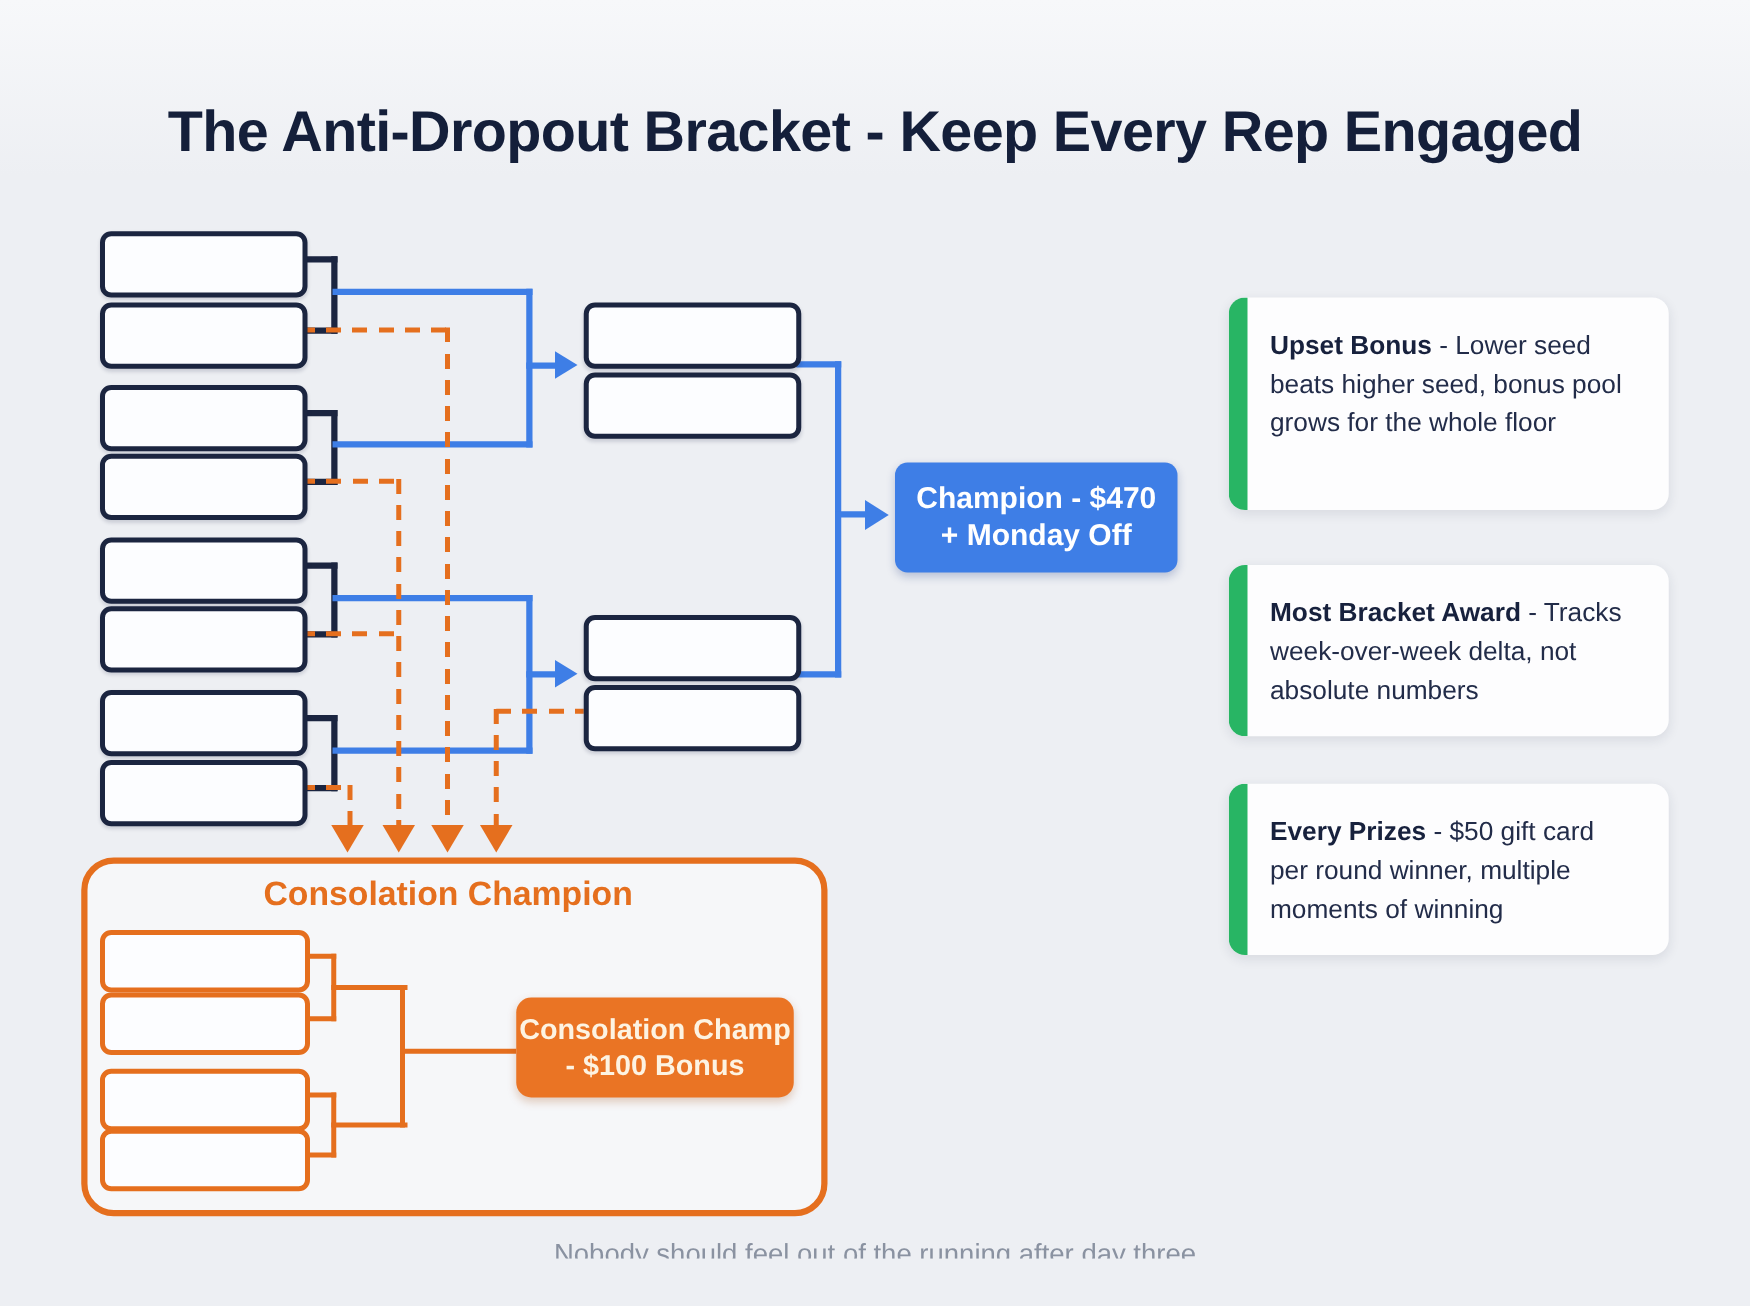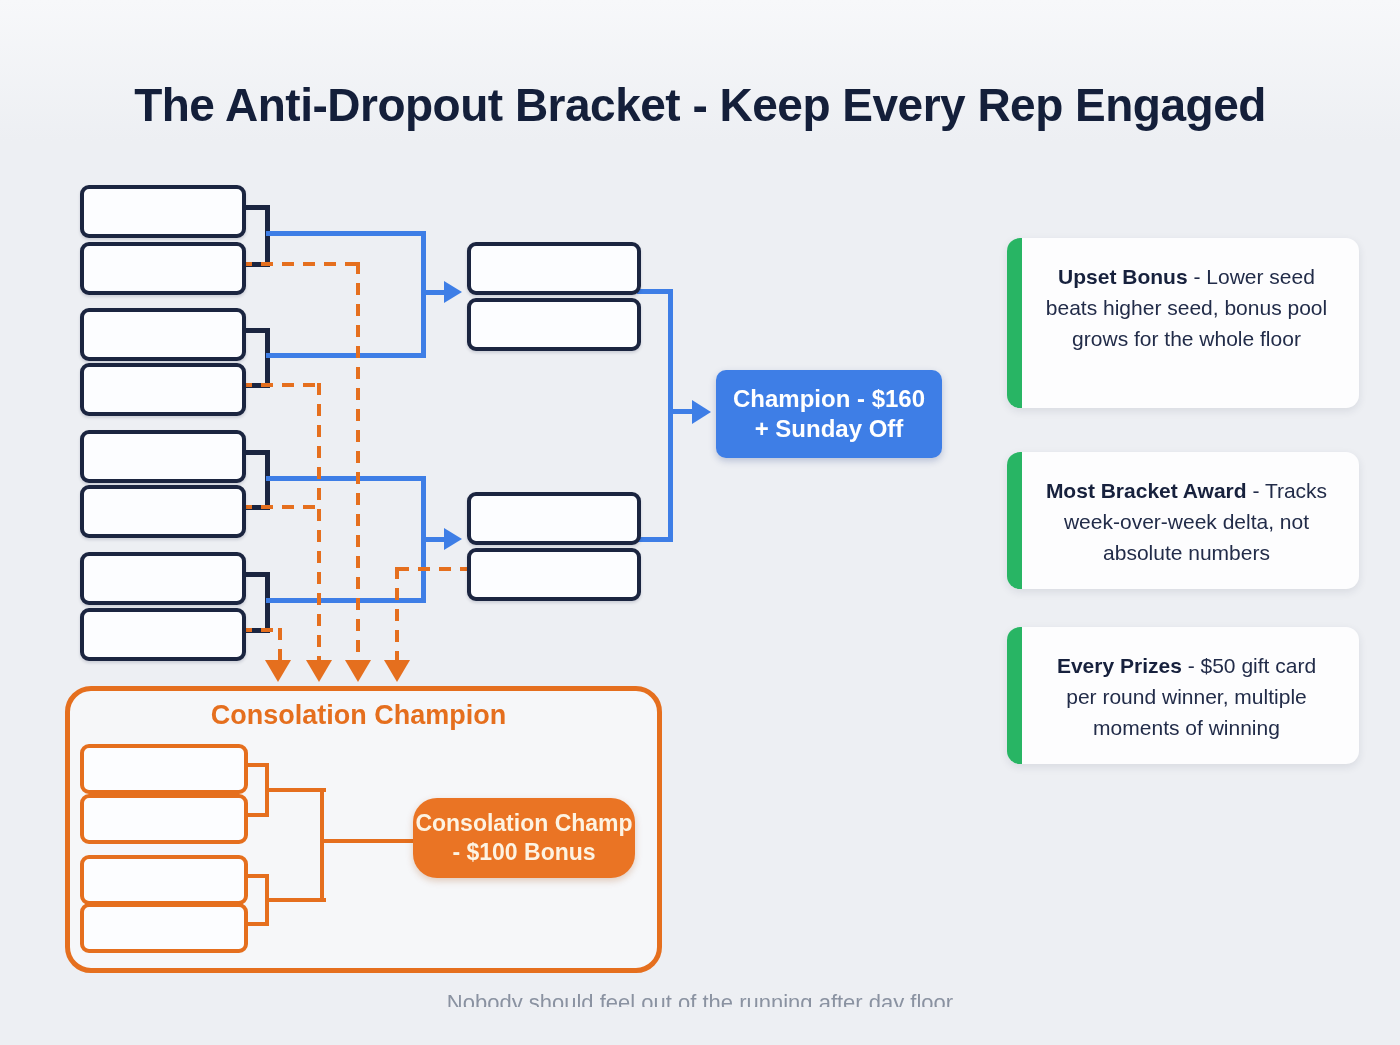--- a/index.html
+++ b/index.html
@@ -32,32 +32,32 @@
   .tri-r.big{border-top-width:12px;border-bottom-width:12px;border-left-width:19px;}
   .tri-d{position:absolute;width:0;height:0;z-index:3;
          border-left:13px solid transparent;border-right:13px solid transparent;
          border-top:22px solid var(--orange);}
   
   .champ{position:absolute;left:716px;top:370px;width:226px;height:88px;background:var(--blue);
          border-radius:10px;display:flex;flex-direction:column;justify-content:center;align-items:center;
          color:#fff;font-size:24px;font-weight:700;line-height:30px;text-align:center;
          box-shadow:0 3px 7px rgba(30,60,130,0.25);z-index:5;}
   .cchamp{position:absolute;left:413px;top:798px;width:222px;height:80px;background:#ea7424;
-         border-radius:24px;display:flex;flex-direction:column;justify-content:center;align-items:center;
+         border-radius:12px;display:flex;flex-direction:column;justify-content:center;align-items:center;
          color:#fdf3e2;font-size:23px;font-weight:700;line-height:29px;text-align:center;
          box-shadow:0 3px 7px rgba(160,70,10,0.25);z-index:5;}
   
   .cons{position:absolute;left:65px;top:686px;width:587px;height:277px;
         border:5px solid var(--orange);border-radius:26px;background:rgba(253,253,254,0.55);z-index:1;}
   .cons-title{position:absolute;left:65px;top:700px;width:587px;text-align:center;
         color:var(--orange);font-size:27px;font-weight:700;z-index:4;}
   .oline{position:absolute;background:var(--orange);z-index:2;}
   
-  .card{position:absolute;left:1007px;width:352px;background:var(--card_bg);border-radius:13px;
-        overflow:hidden;display:flex;box-shadow:0 3px 9px rgba(25,35,65,0.10);z-index:4;text-align:center;}
+  .card{position:absolute;left:983px;width:352px;background:var(--card_bg);border-radius:13px;
+        overflow:hidden;display:flex;box-shadow:0 3px 9px rgba(25,35,65,0.10);z-index:4;}
   .card .bar{flex:0 0 15px;background:var(--green);}
   .card .txt{padding:23px 26px 20px 18px;font-size:21px;line-height:31px;color:#222c49;}
   .card .txt b{color:#17213d;}
   .footer{position:absolute;left:0;top:990px;width:100%;text-align:center;
         font-size:22px;color:var(--footer);}
 </style>
 </head>
 <body>
 
 <div class="stage">
@@ -103,22 +103,22 @@
   <div class="bline" style="left:421px;top:537px;width:24px;height:5px"></div>
   <div class="tri-r" style="left:444px;top:528px"></div>
 
   <div class="bline" style="left:637px;top:289px;width:36px;height:5px"></div>
   <div class="bline" style="left:637px;top:537px;width:36px;height:5px"></div>
   <div class="bline" style="left:668px;top:289px;width:5px;height:253px"></div>
   <div class="bline" style="left:668px;top:409px;width:26px;height:5px"></div>
   <div class="tri-r big" style="left:692px;top:400px"></div>
 
   <div class="champ">
-    <span>Champion - $160</span>
-    <span>+ Sunday Off</span>
+    <span>Champion - $470</span>
+    <span>+ Monday Off</span>
   </div>
 
   <div class="dashh" style="left:240px;top:262px;width:118px"></div>
   <div class="dashv" style="left:356px;top:262px;height:398px"></div>
   <div class="dashh" style="left:240px;top:383px;width:79px"></div>
   <div class="dashv" style="left:317px;top:383px;height:277px"></div>
   <div class="dashh" style="left:240px;top:505px;width:77px"></div>
   <div class="dashh" style="left:240px;top:628px;width:40px"></div>
   <div class="dashv" style="left:278px;top:628px;height:32px"></div>
   <div class="dashh" style="left:397px;top:567px;width:70px"></div>
@@ -167,15 +167,15 @@
     </div>
   </div>
   <div class="card" style="top:627px;height:137px">
     <div class="bar"></div>
     <div class="txt">
       <b>Every Prizes</b>
       <span>- $50 gift card per round winner, multiple moments of winning</span>
     </div>
   </div>
 
-  <div class="footer">Nobody should feel out of the running after day floor</div>
+  <div class="footer">Nobody should feel out of the running after day three</div>
 
 </div>
 
 </body></html>

